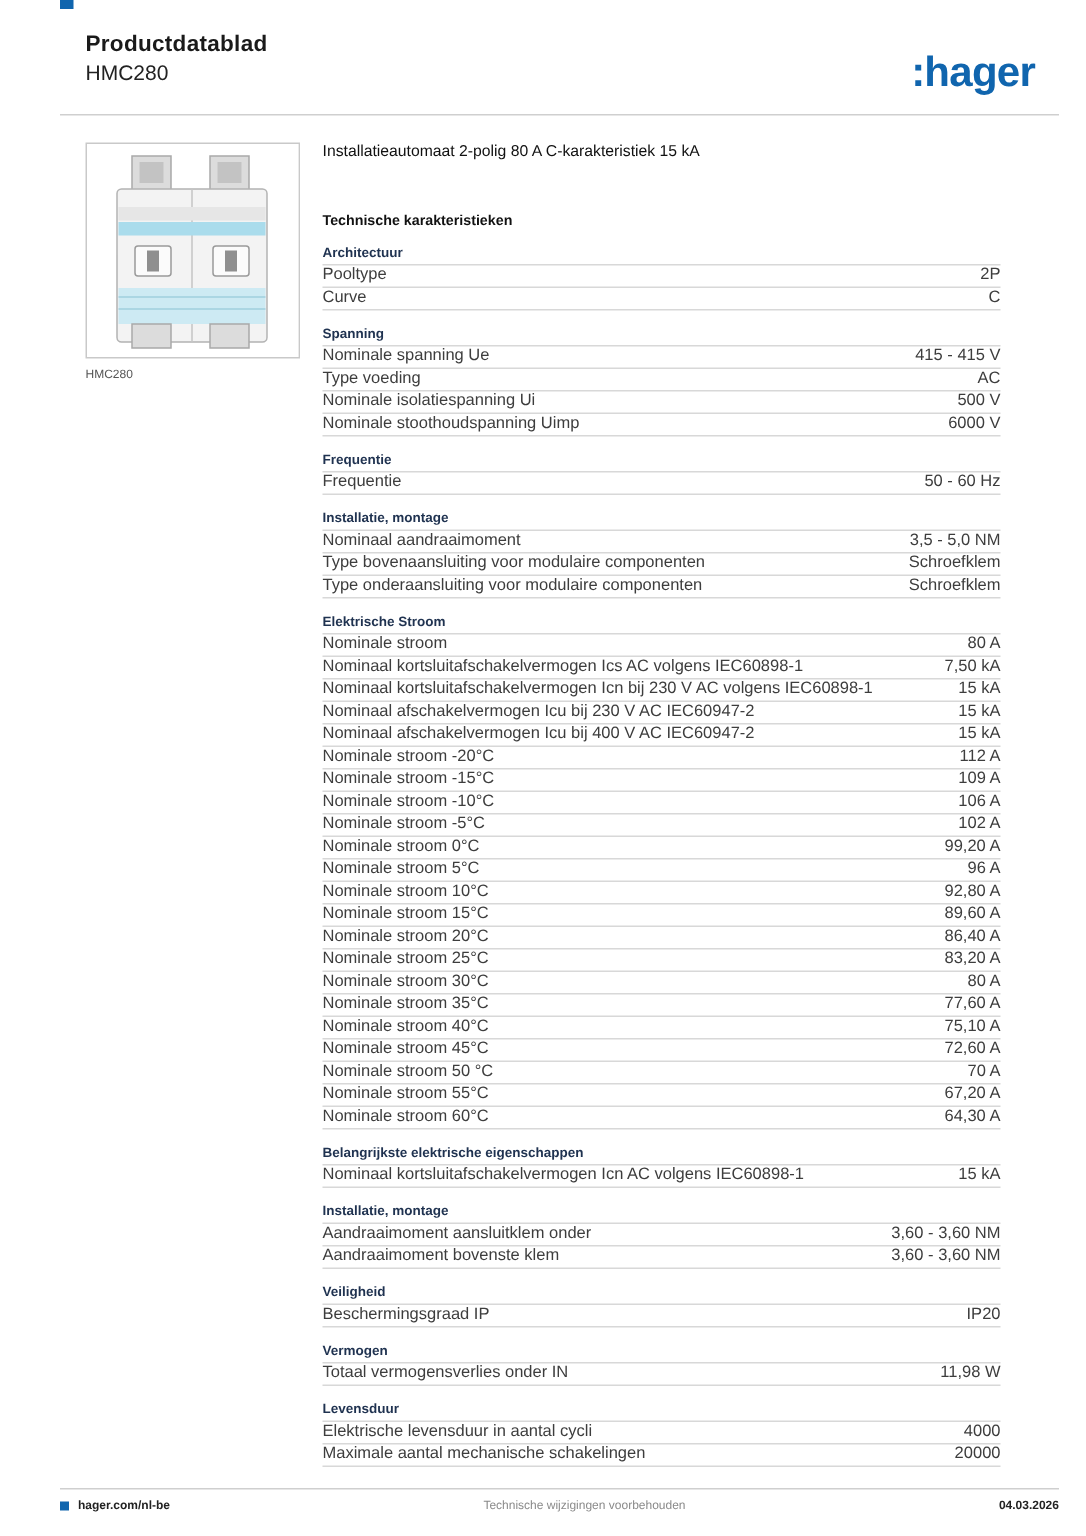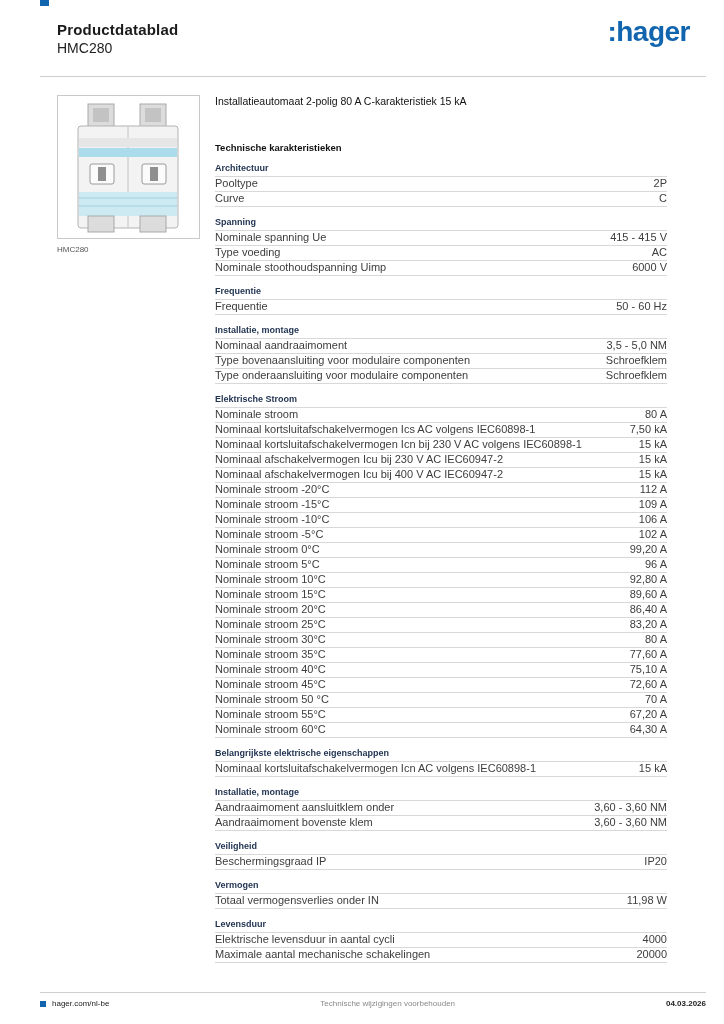--- a/index.html
+++ b/index.html
@@ -6,21 +6,21 @@
   .page{
     position:relative;width:724px;height:1024px;background:#ffffff;
     font-family:"Liberation Sans", sans-serif;color:#1a1a1a;overflow:hidden;
     margin:0 auto;
     padding-left:22px;
   }
   .top-mark{position:absolute;left:40px;top:0;width:9px;height:6px;background:#1065ae;}
   .header{position:absolute;left:57px;top:21px;}
   .doc-type{font-size:15px;font-weight:bold;line-height:18px;letter-spacing:0.2px;}
   .product-code{font-size:14px;line-height:18px;color:#222;}
-  .logo{position:absolute;right:56px;top:16px;font-size:28px;font-weight:bold;color:#1065ae;letter-spacing:-0.5px;}
+  .logo{position:absolute;right:56px;top:32px;font-size:28px;font-weight:bold;color:#1065ae;letter-spacing:-0.5px;}
   .rule-top{position:absolute;left:40px;right:40px;top:76px;height:1px;background:#cfcfcf;}
 
   .image-box{
     position:absolute;left:57px;top:95px;width:143px;height:144px;
     border:1px solid #c9c9c9;background:#fff;box-sizing:border-box;
   }
   .image-caption{position:absolute;left:57px;top:245px;font-size:8px;color:#555;}
 
   .table-col{position:absolute;left:215px;top:95px;width:452px;}
   .main-title{font-size:10.5px;font-weight:normal;line-height:12px;color:#111;}
@@ -36,21 +36,21 @@
     font-size:11px;color:#3d3d3d;
   }
   .row .lbl{text-align:left;padding-right:8px;}
   .row .val{text-align:right;white-space:nowrap;}
 
   .footer-rule{position:absolute;left:40px;right:40px;top:992px;height:1px;background:#cfcfcf;}
   .footer{
     position:absolute;left:40px;right:40px;top:999px;
     display:flex;justify-content:space-between;align-items:center;font-size:8px;
   }
-  .footer-left{display:flex;align-items:center;font-weight:normal;color:#222;}
+  .footer-left{display:flex;align-items:center;font-weight:bold;color:#222;}
   .footer-square{width:6px;height:6px;background:#1065ae;margin-right:6px;display:inline-block;}
   .footer-center{color:#8a8a8a;}
   .footer-right{font-weight:bold;color:#222;}
 </style>
 </head>
 <body>
 
 <div class="page">
 
   <div class="top-mark"></div>
@@ -111,20 +111,24 @@
         </div>
         <div class="section">
           <div class="sec-title">Spanning</div>
           <div class="row">
             <span class="lbl">Nominale spanning Ue</span>
             <span class="val">415 - 415 V</span>
           </div>
           <div class="row">
             <span class="lbl">Type voeding</span>
             <span class="val">AC</span>
+          </div>
+          <div class="row">
+            <span class="lbl">Nominale isolatiespanning Ui</span>
+            <span class="val">500 V</span>
           </div>
           <div class="row">
             <span class="lbl">Nominale stoothoudspanning Uimp</span>
             <span class="val">6000 V</span>
           </div>
         </div>
         <div class="section">
           <div class="sec-title">Frequentie</div>
           <div class="row">
             <span class="lbl">Frequentie</span>

